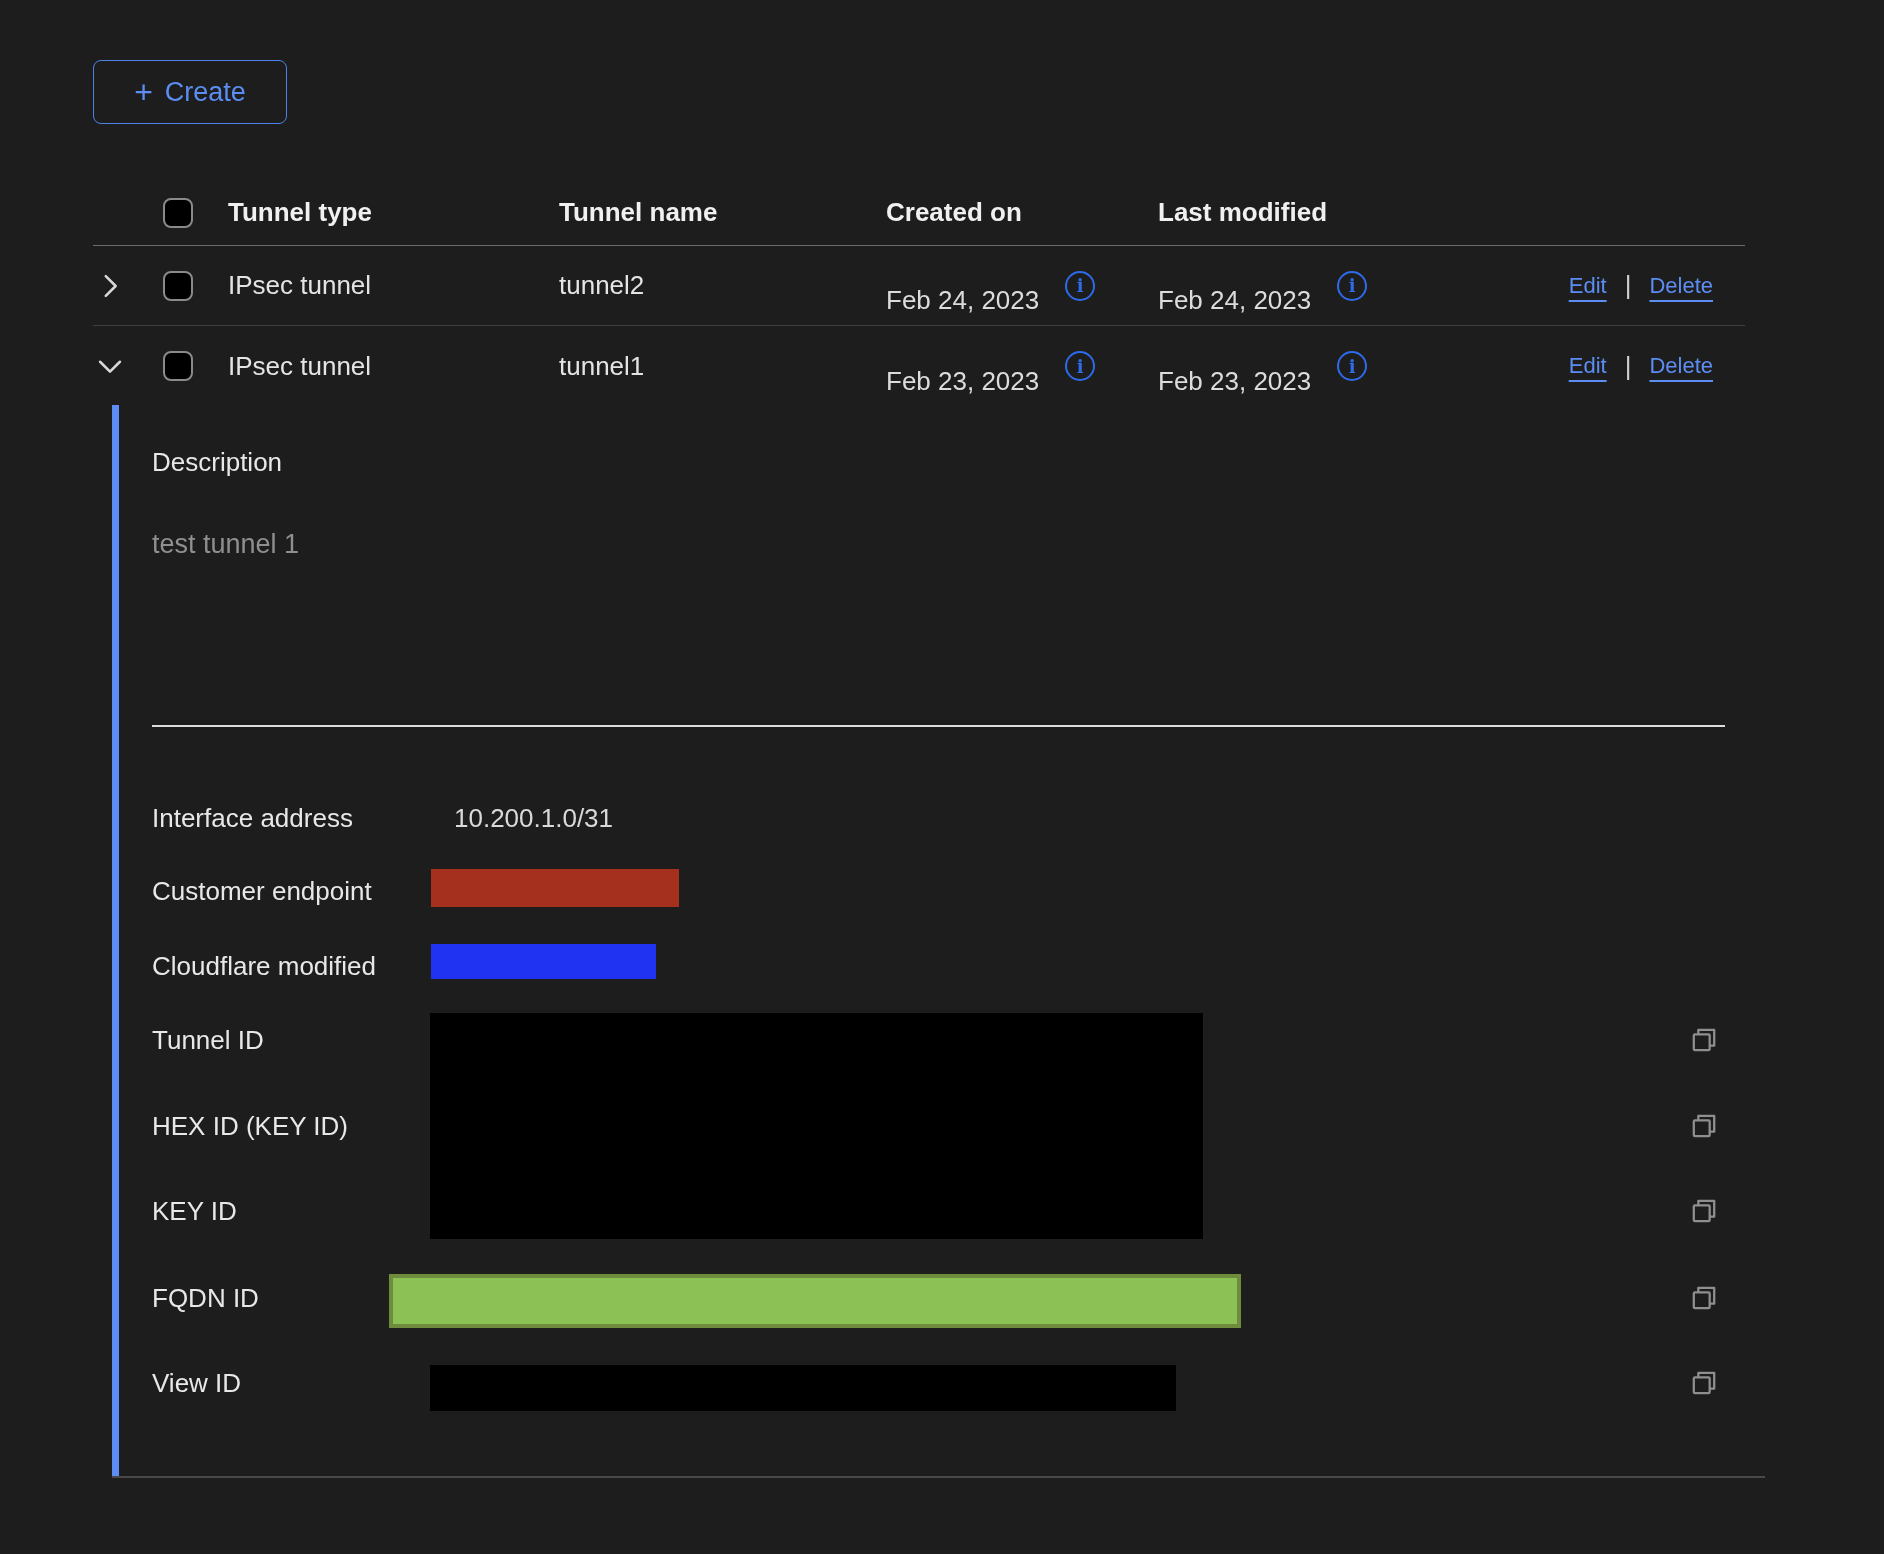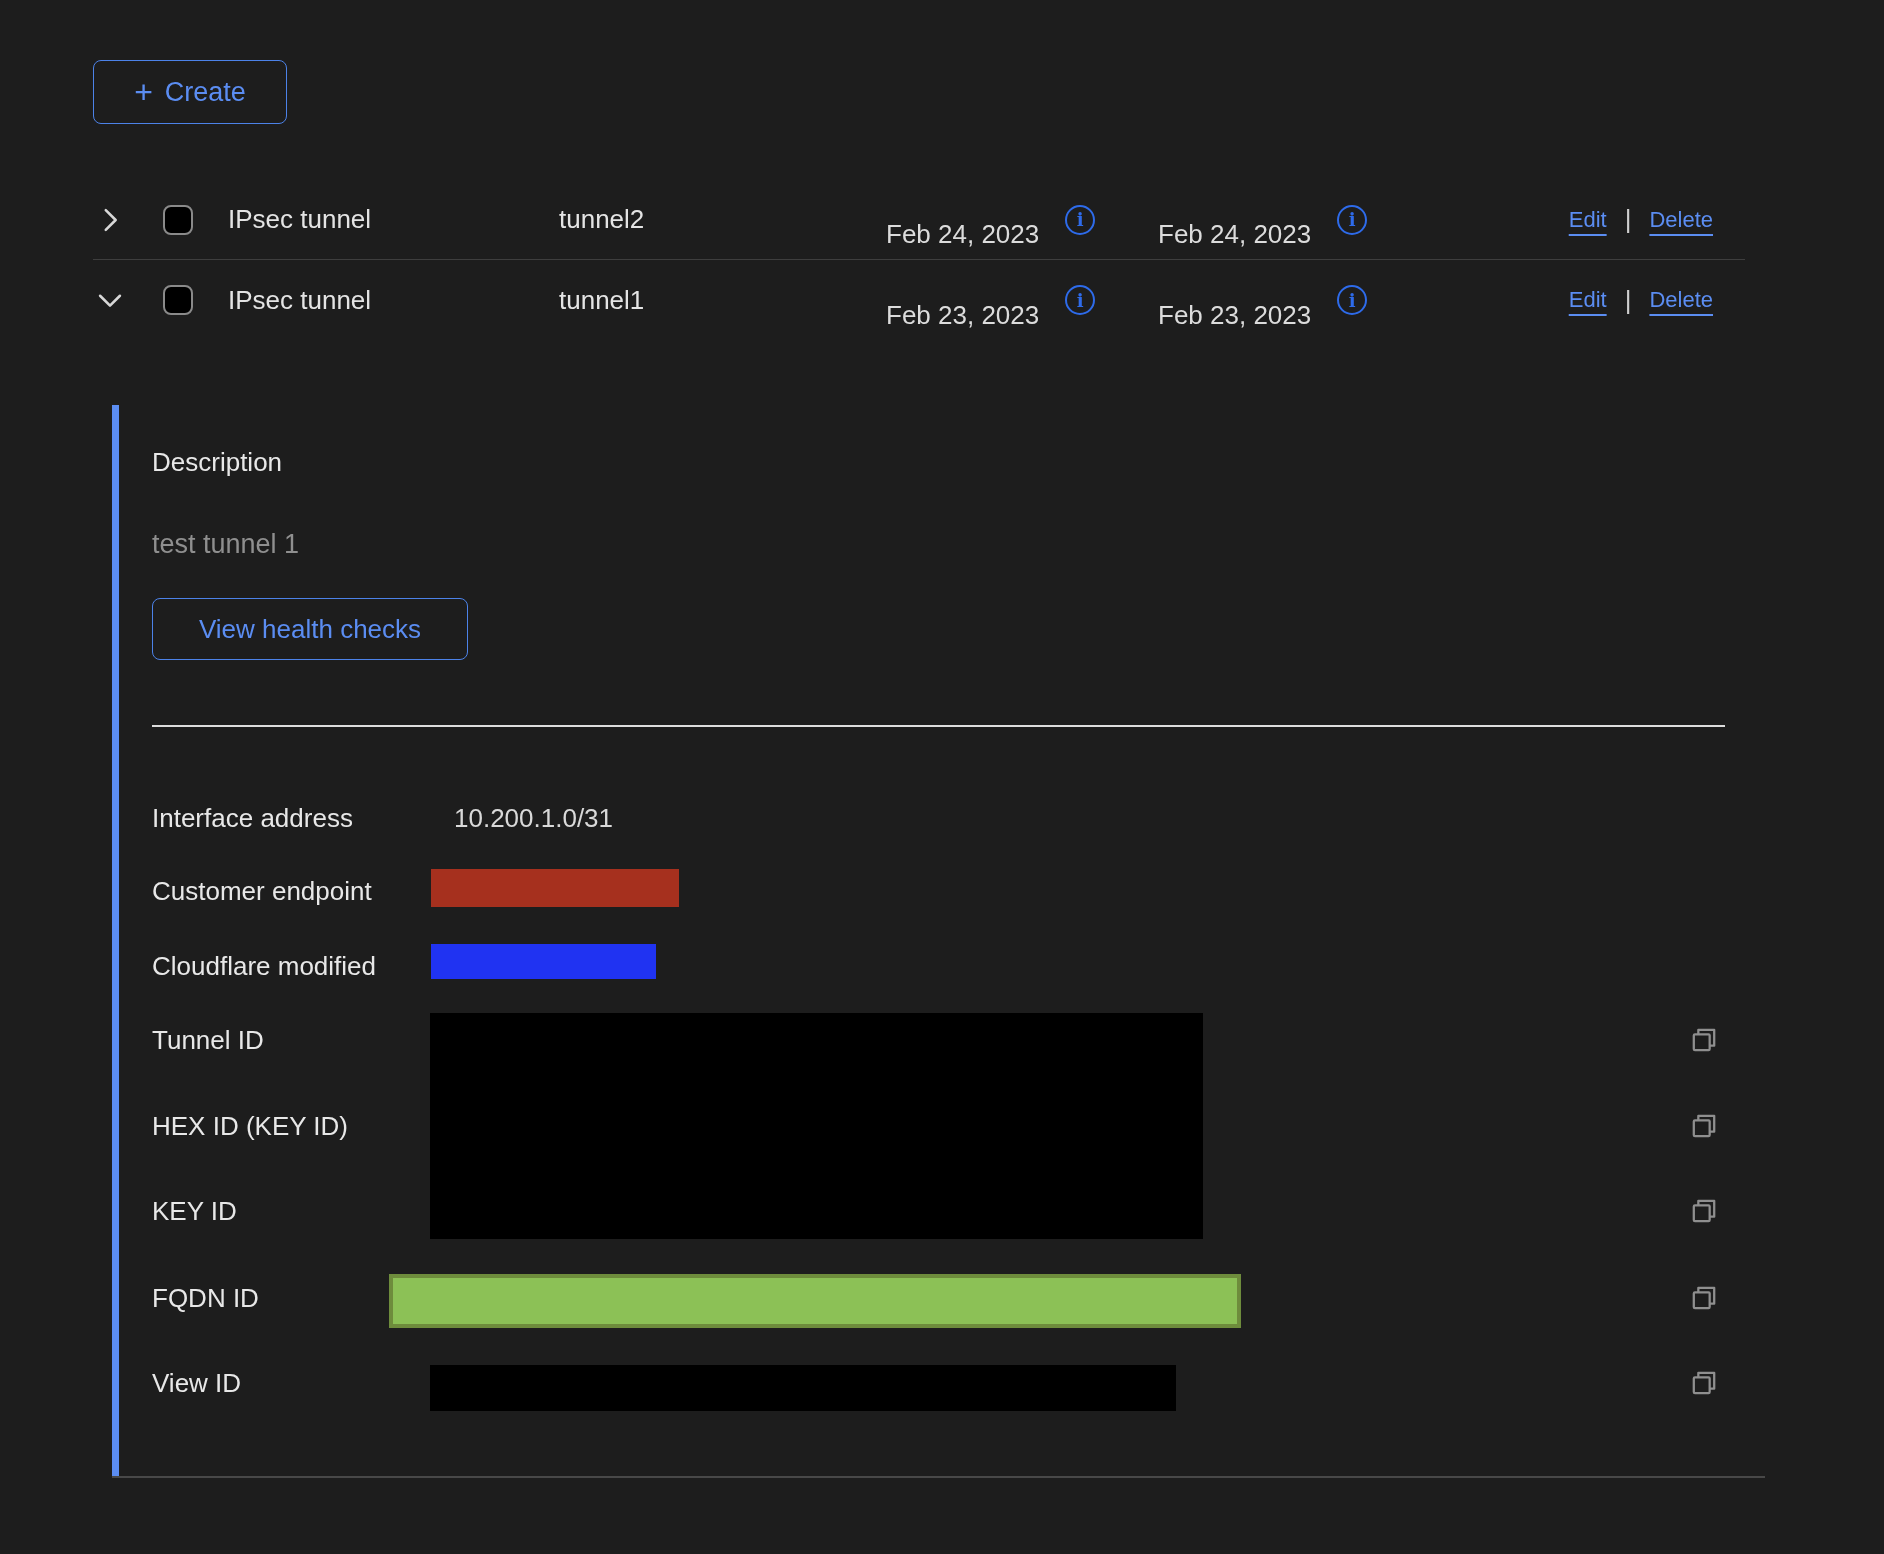--- a/index.html
+++ b/index.html
@@ -92,20 +92,31 @@
 </head>
 <body>
 
 <button class="create-btn">
   <span class="plus">+</span>
   <span>Create</span>
 </button>
 
 <div class="tunnel-table">
 
+  <div class="t-row t-head">
+    <div class="col-expand"></div>
+    <div class="col-check">
+      <div class="checkbox"></div>
+    </div>
+    <div class="col-type">Tunnel type</div>
+    <div class="col-name">Tunnel name</div>
+    <div class="col-created">Created on</div>
+    <div class="col-mod">Last modified</div>
+    <div class="col-actions"></div>
+  </div>
 
   <div class="t-row t-body-row row-divider">
     <div class="col-expand">
       <button class="chevron-btn" aria-label="expand">
         <svg width="34" height="34" viewBox="0 0 24 24" fill="none" stroke-width="1.8" stroke-linecap="round" stroke-linejoin="round">
             <polyline points="9 5 16 12 9 19"></polyline>
           </svg>
       </button>
     </div>
     <div class="col-check">
@@ -157,21 +168,20 @@
   </div>
 </div>
 
 <div class="detail-panel">
   <div class="blue-rail" style="background-color: rgb(91, 141, 242);"></div>
   <div class="panel-bottom-border"></div>
 
   <div class="detail-label" style="left:132px; top:42px;">Description</div>
   <div class="muted-text" style="left:132px; top:124px;">test tunnel 1</div>
 
-  <button class="health-btn">View health checks</button>
 
   <div class="panel-divider"></div>
 
   <div class="detail-label" style="left:132px; top:398px;">Interface address</div>
   <div class="value-text" style="left:434px; top:398px;text-align:right;">10.200.1.0/31</div>
 
   <div class="detail-label" style="left:132px; top:471px;">Customer endpoint</div>
   <div class="redact redact-red" style="background-color: rgb(166, 48, 30);"></div>
 
   <div class="detail-label" style="left:132px; top:546px;">Cloudflare modified</div>

